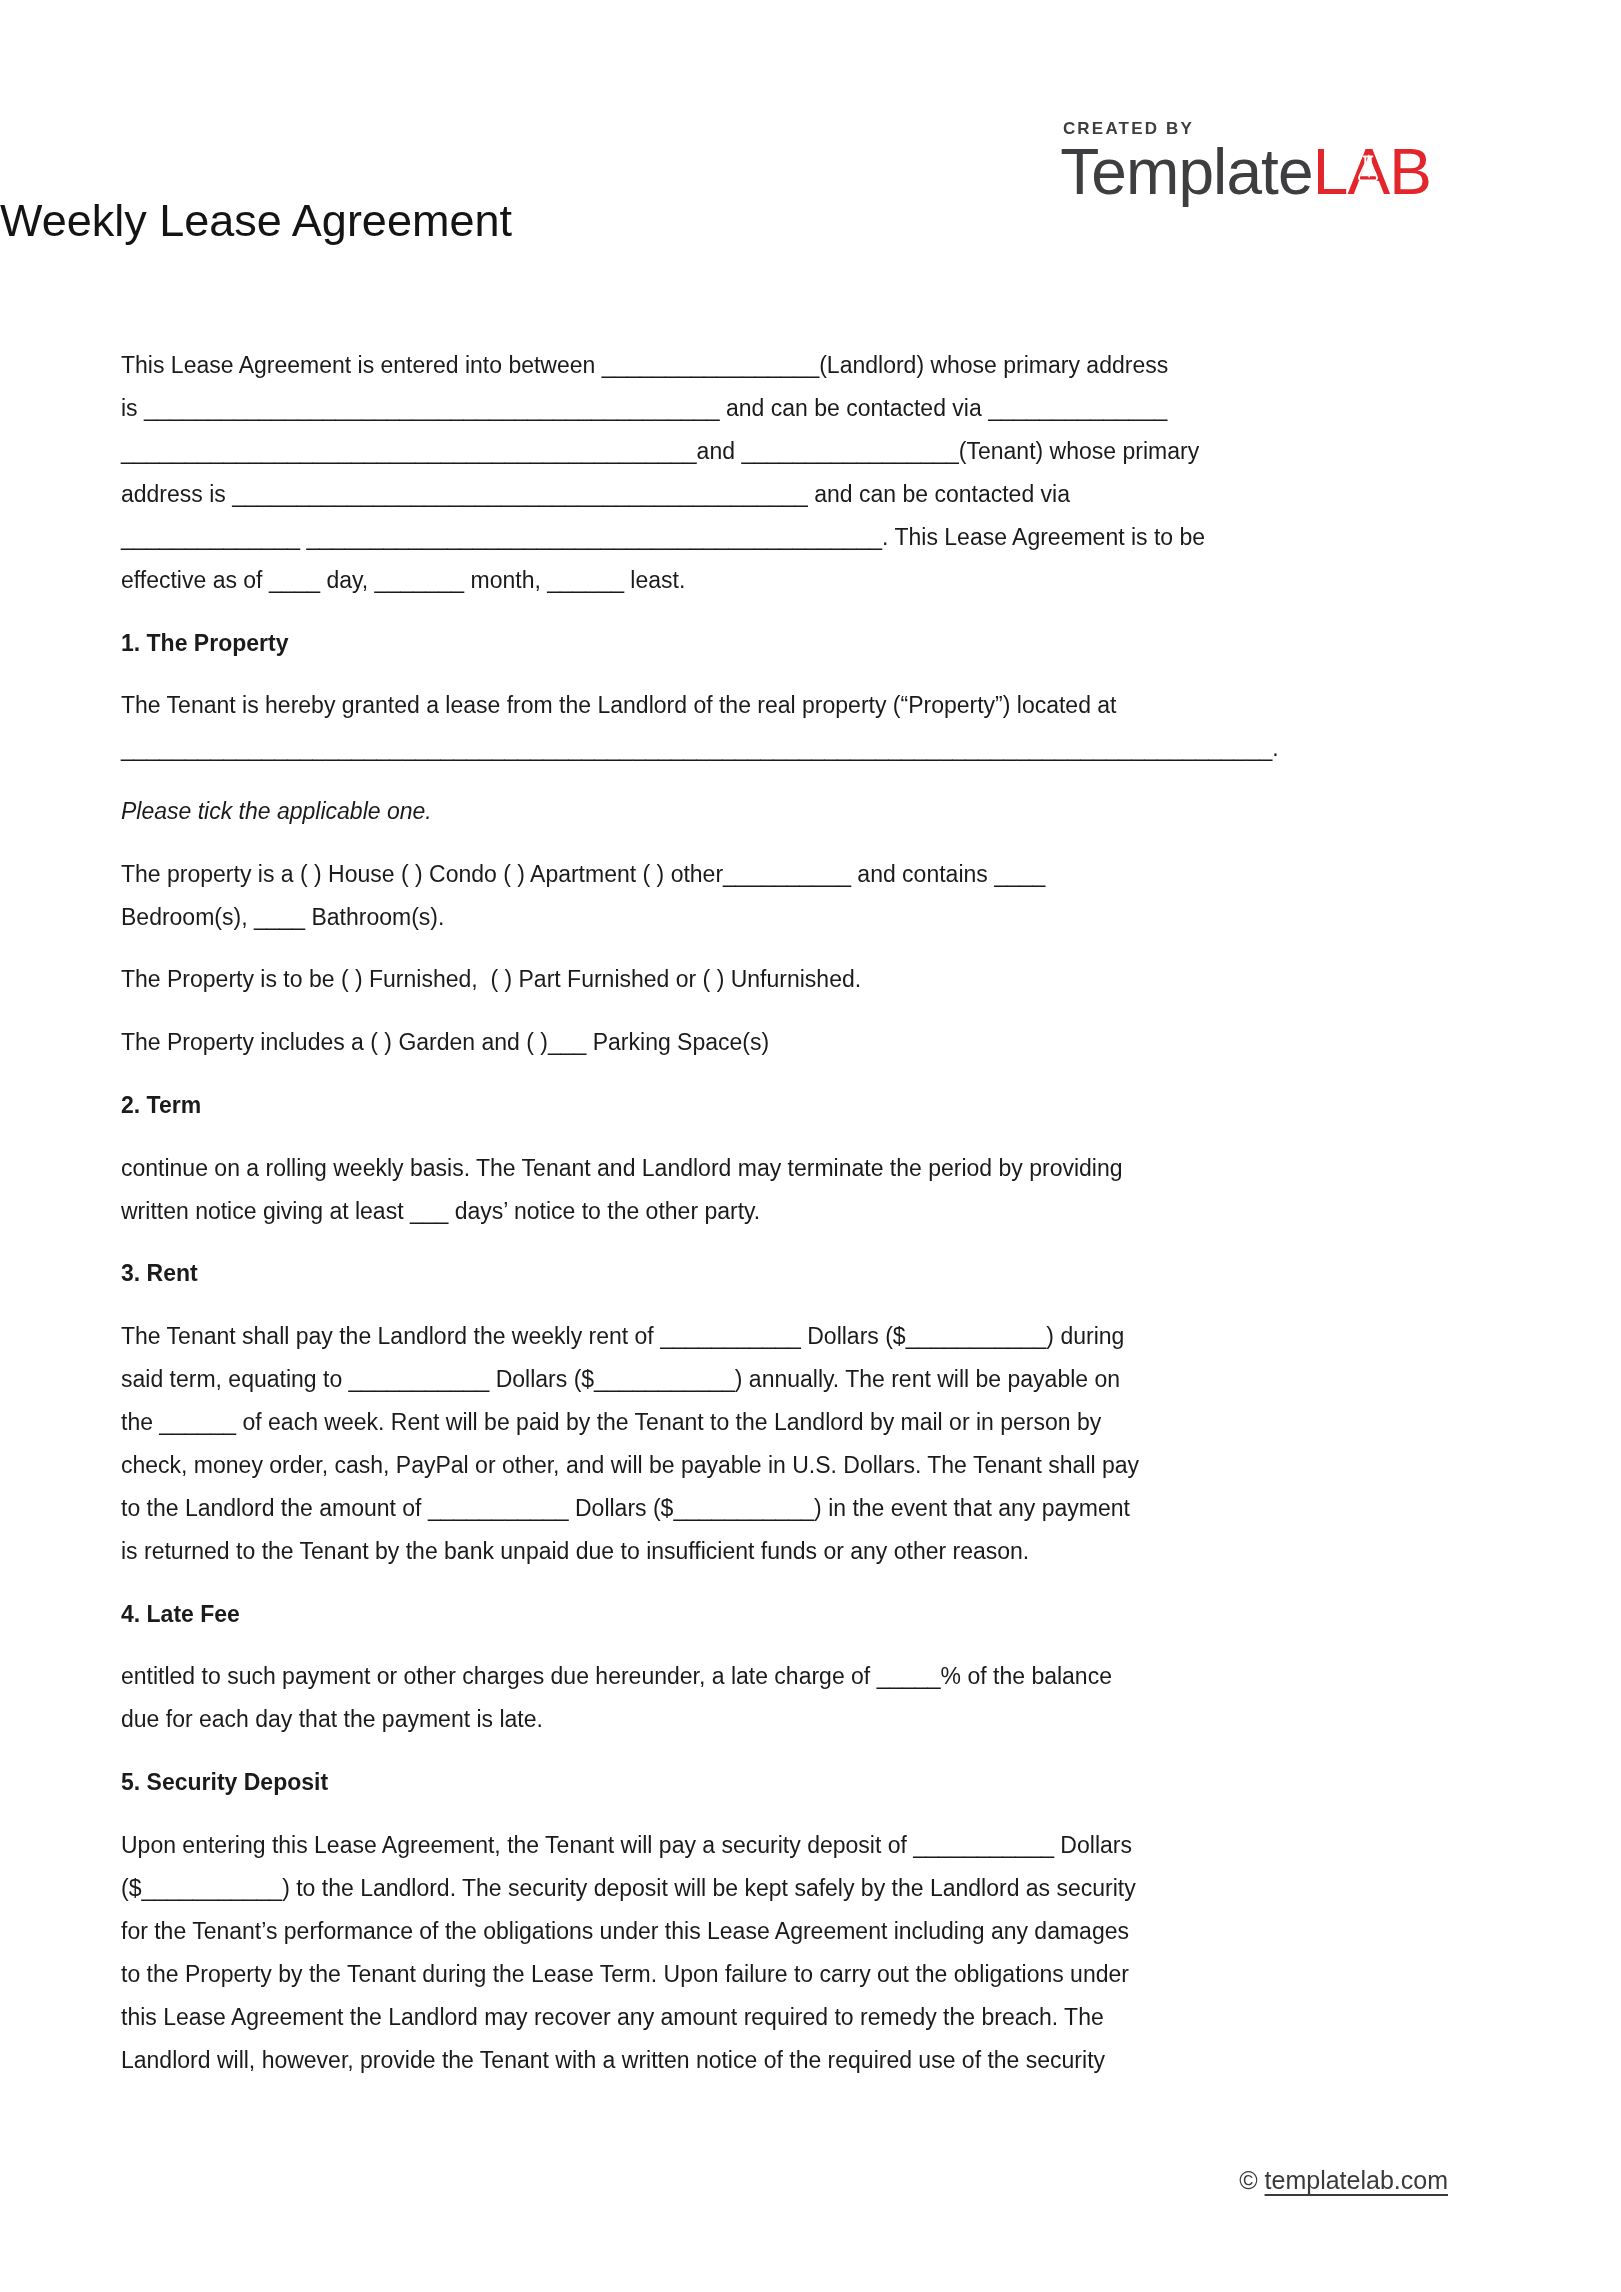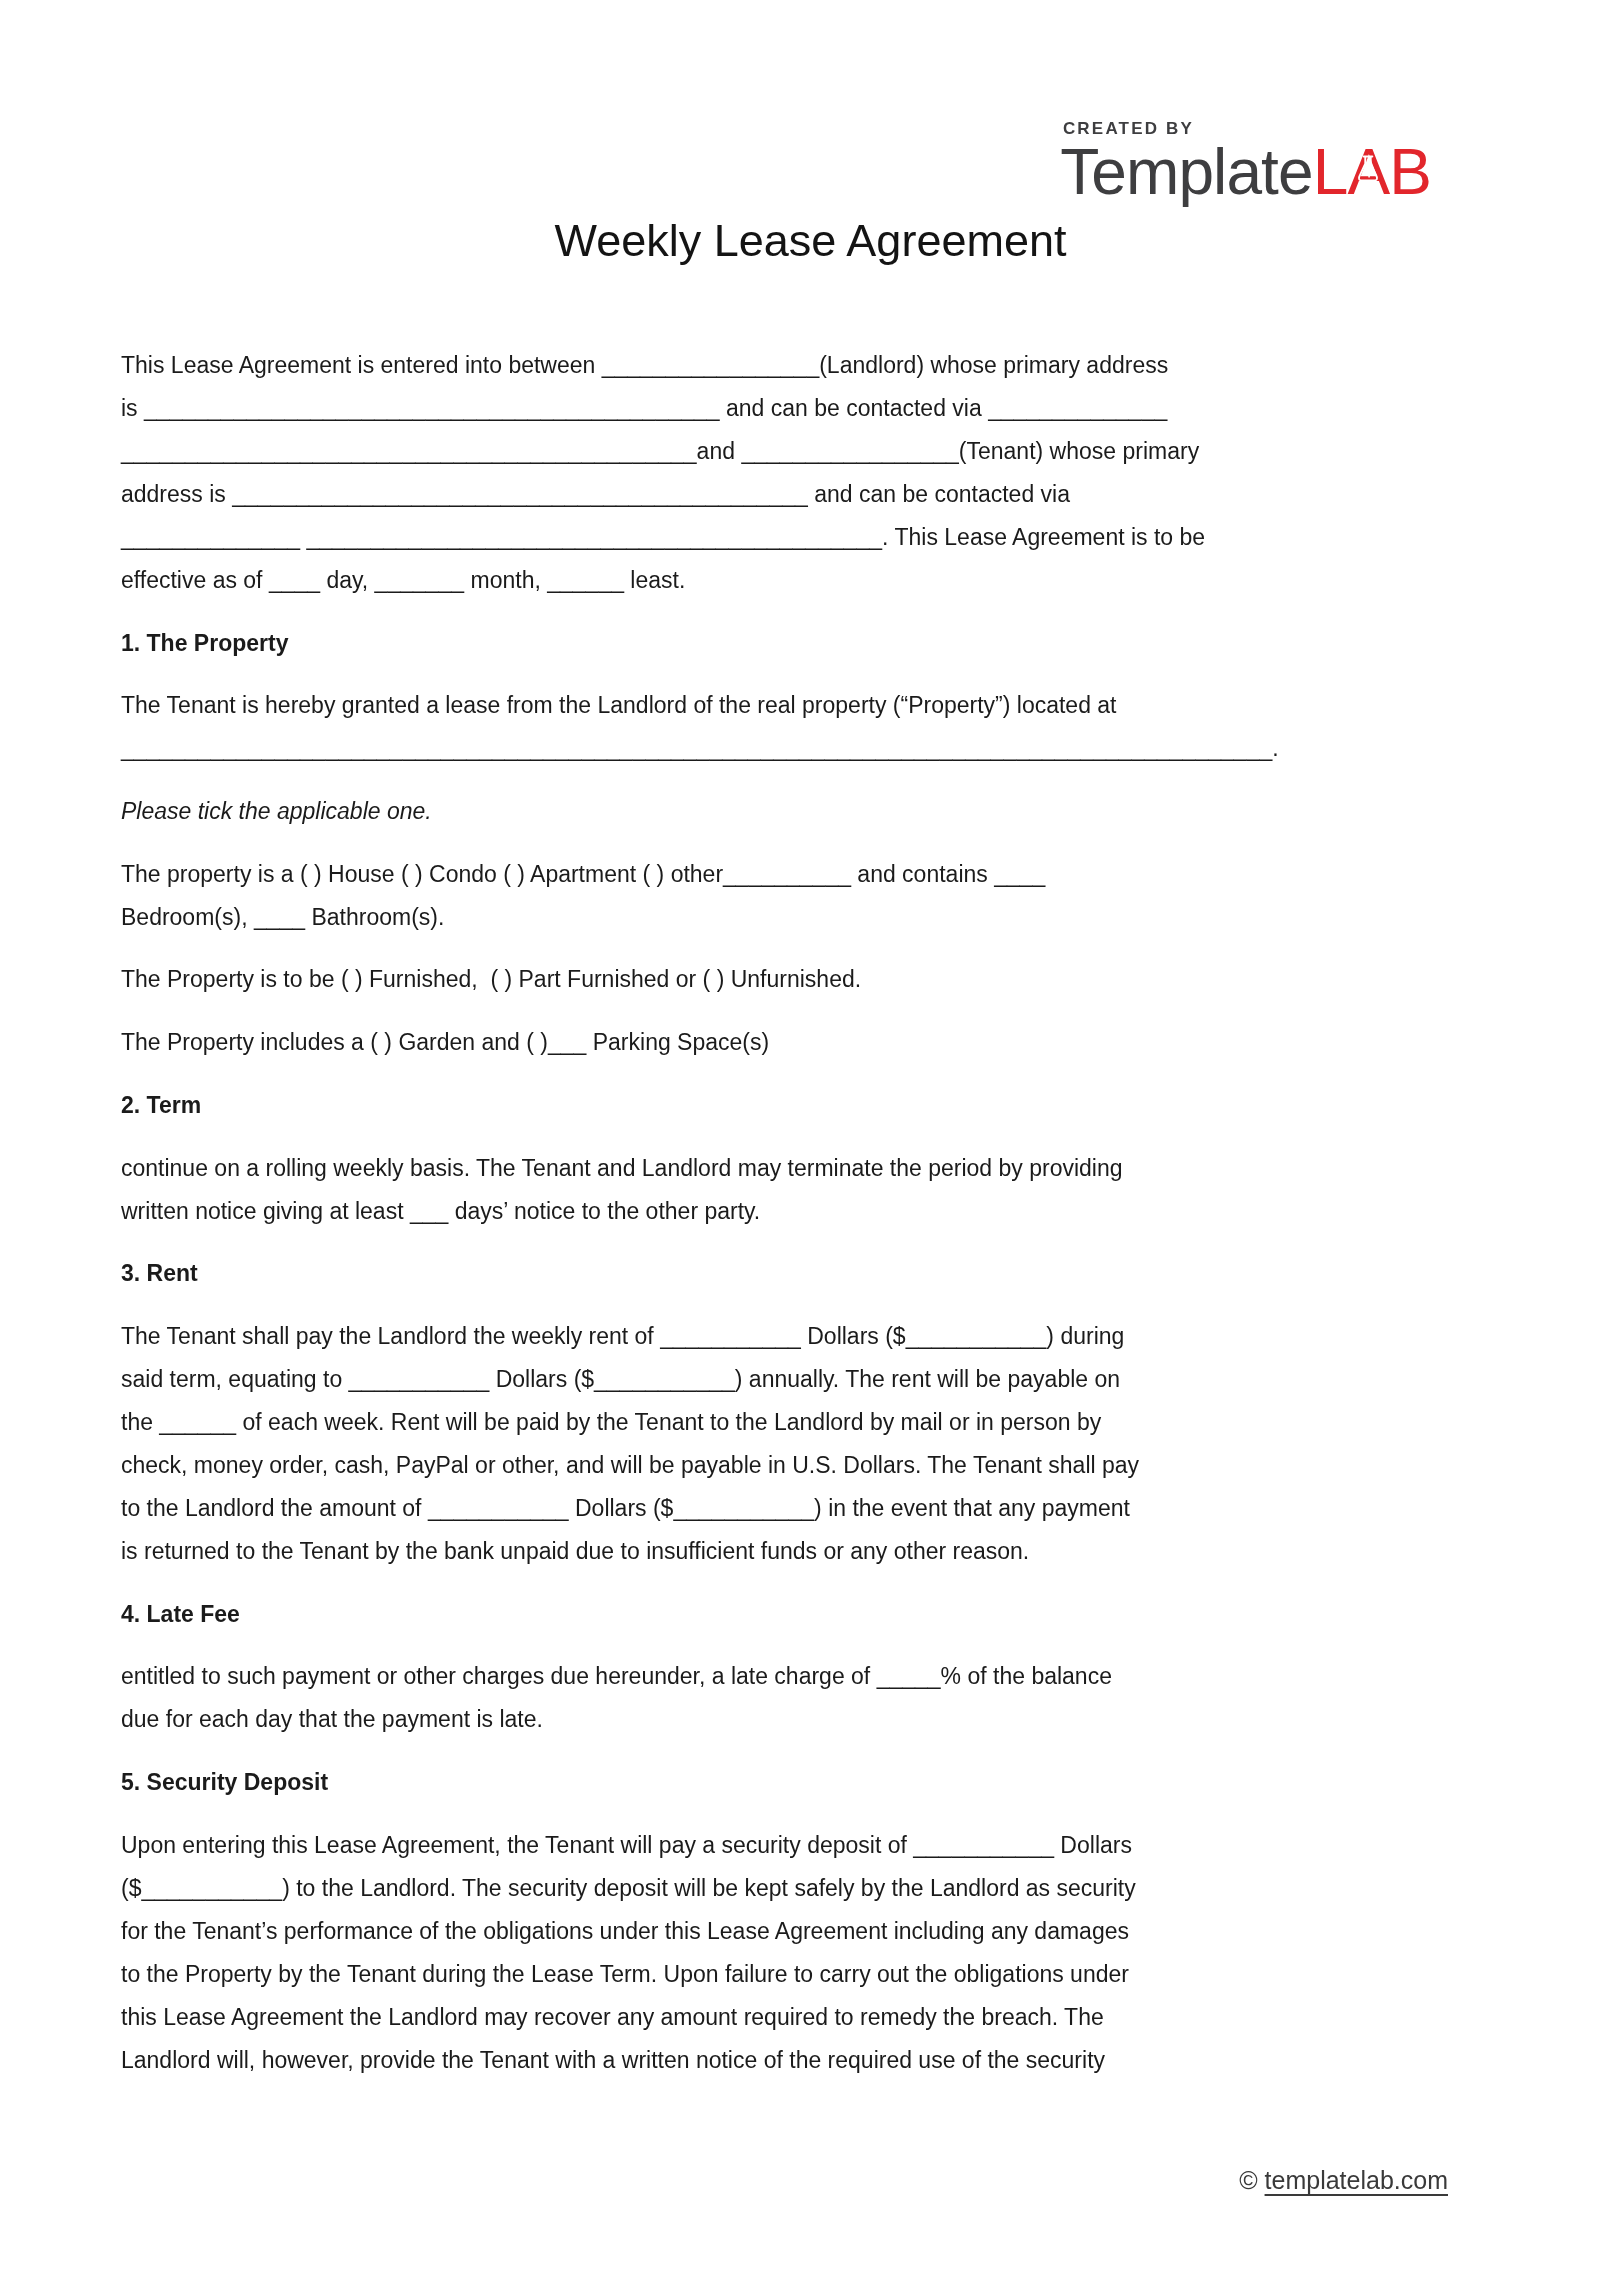--- a/index.html
+++ b/index.html
@@ -26,21 +26,21 @@
   .brand .red { color: #e2262c; }
   .brand-a { position: relative; display: inline-block; }
   .brand-a svg {
     position: absolute; left: 50%; transform: translateX(-50%);
     top: 14.3px; width: 24px; height: 30px; pointer-events: none;
   }
 
   
   .doc-title {
     position: absolute; top: 195px; left: 0; width: 100%;
-    text-align: center; font-size: 45px; font-weight: 400; color: #141414; margin-top: 20px;
+    font-size: 45px; font-weight: 400; color: #141414;
   }
 
   
   .content {
     position: absolute; left: 121px; top: 344px; width: 1379px;
     font-size: 23px; color: #1b1b1b;
   }
   .block { margin: 0 0 19.7px 0; }
   .line { white-space: pre; line-height: 43px; }
   .block.heading .line { font-weight: 700; }

